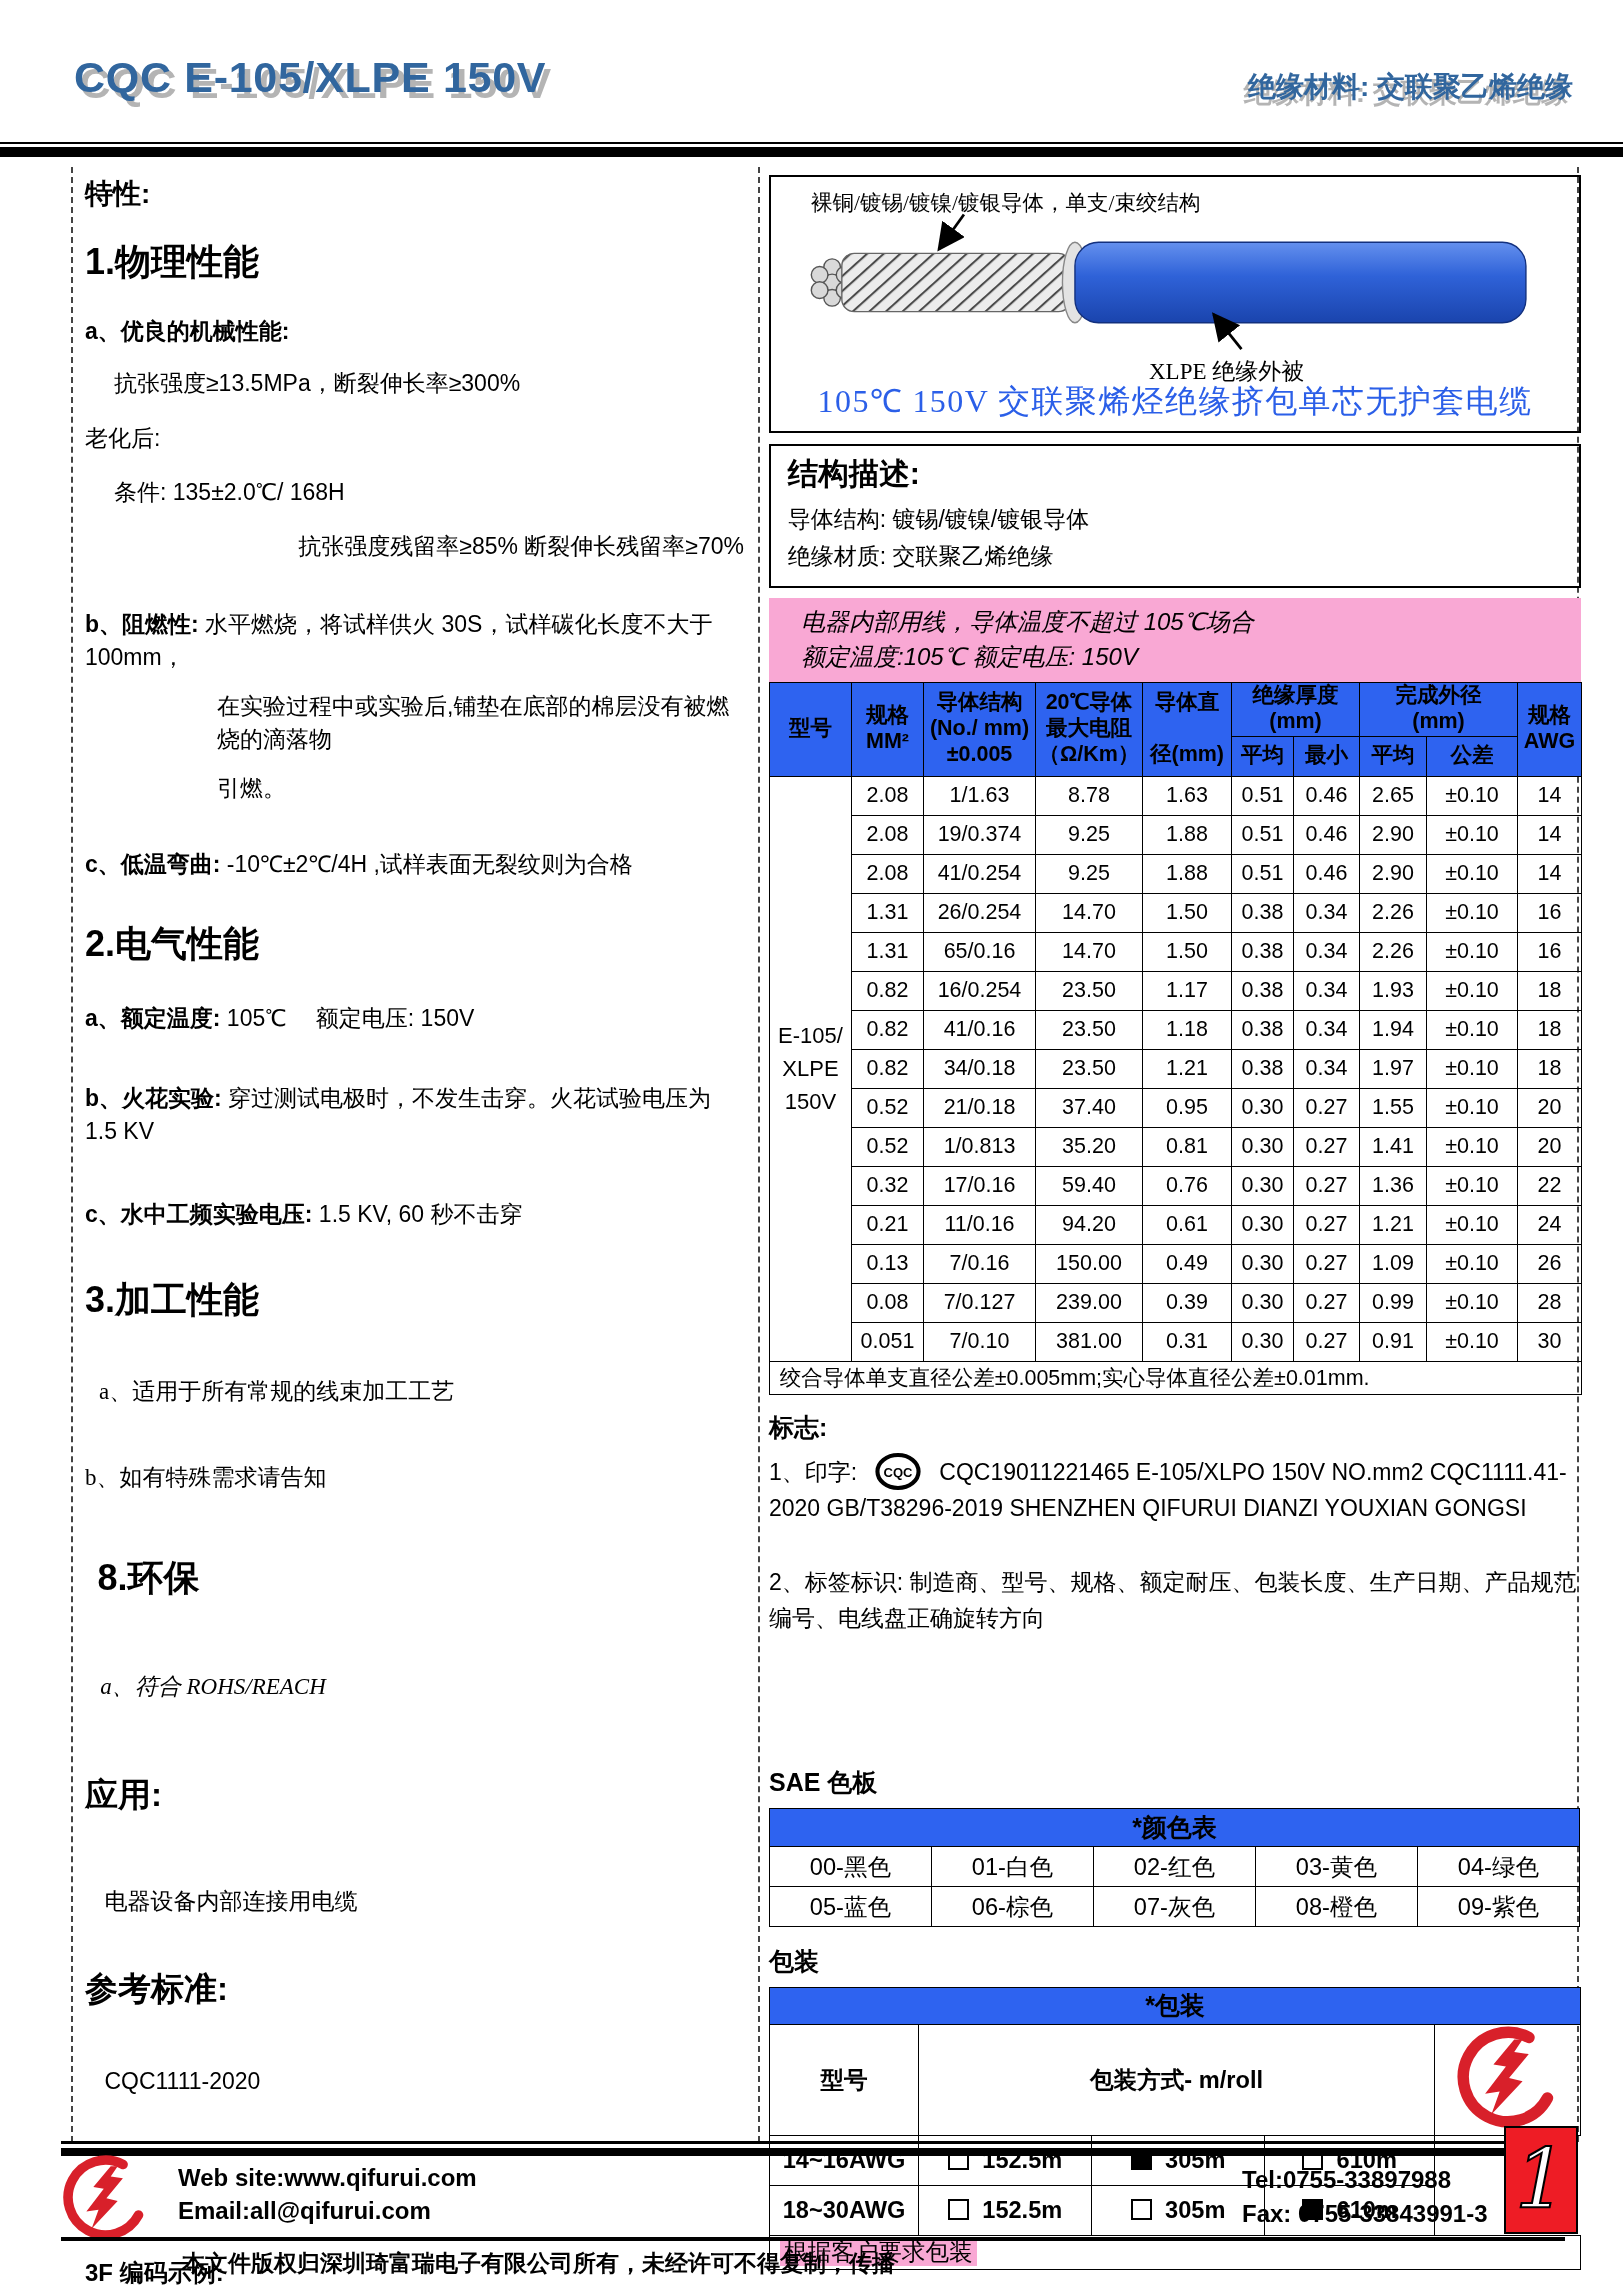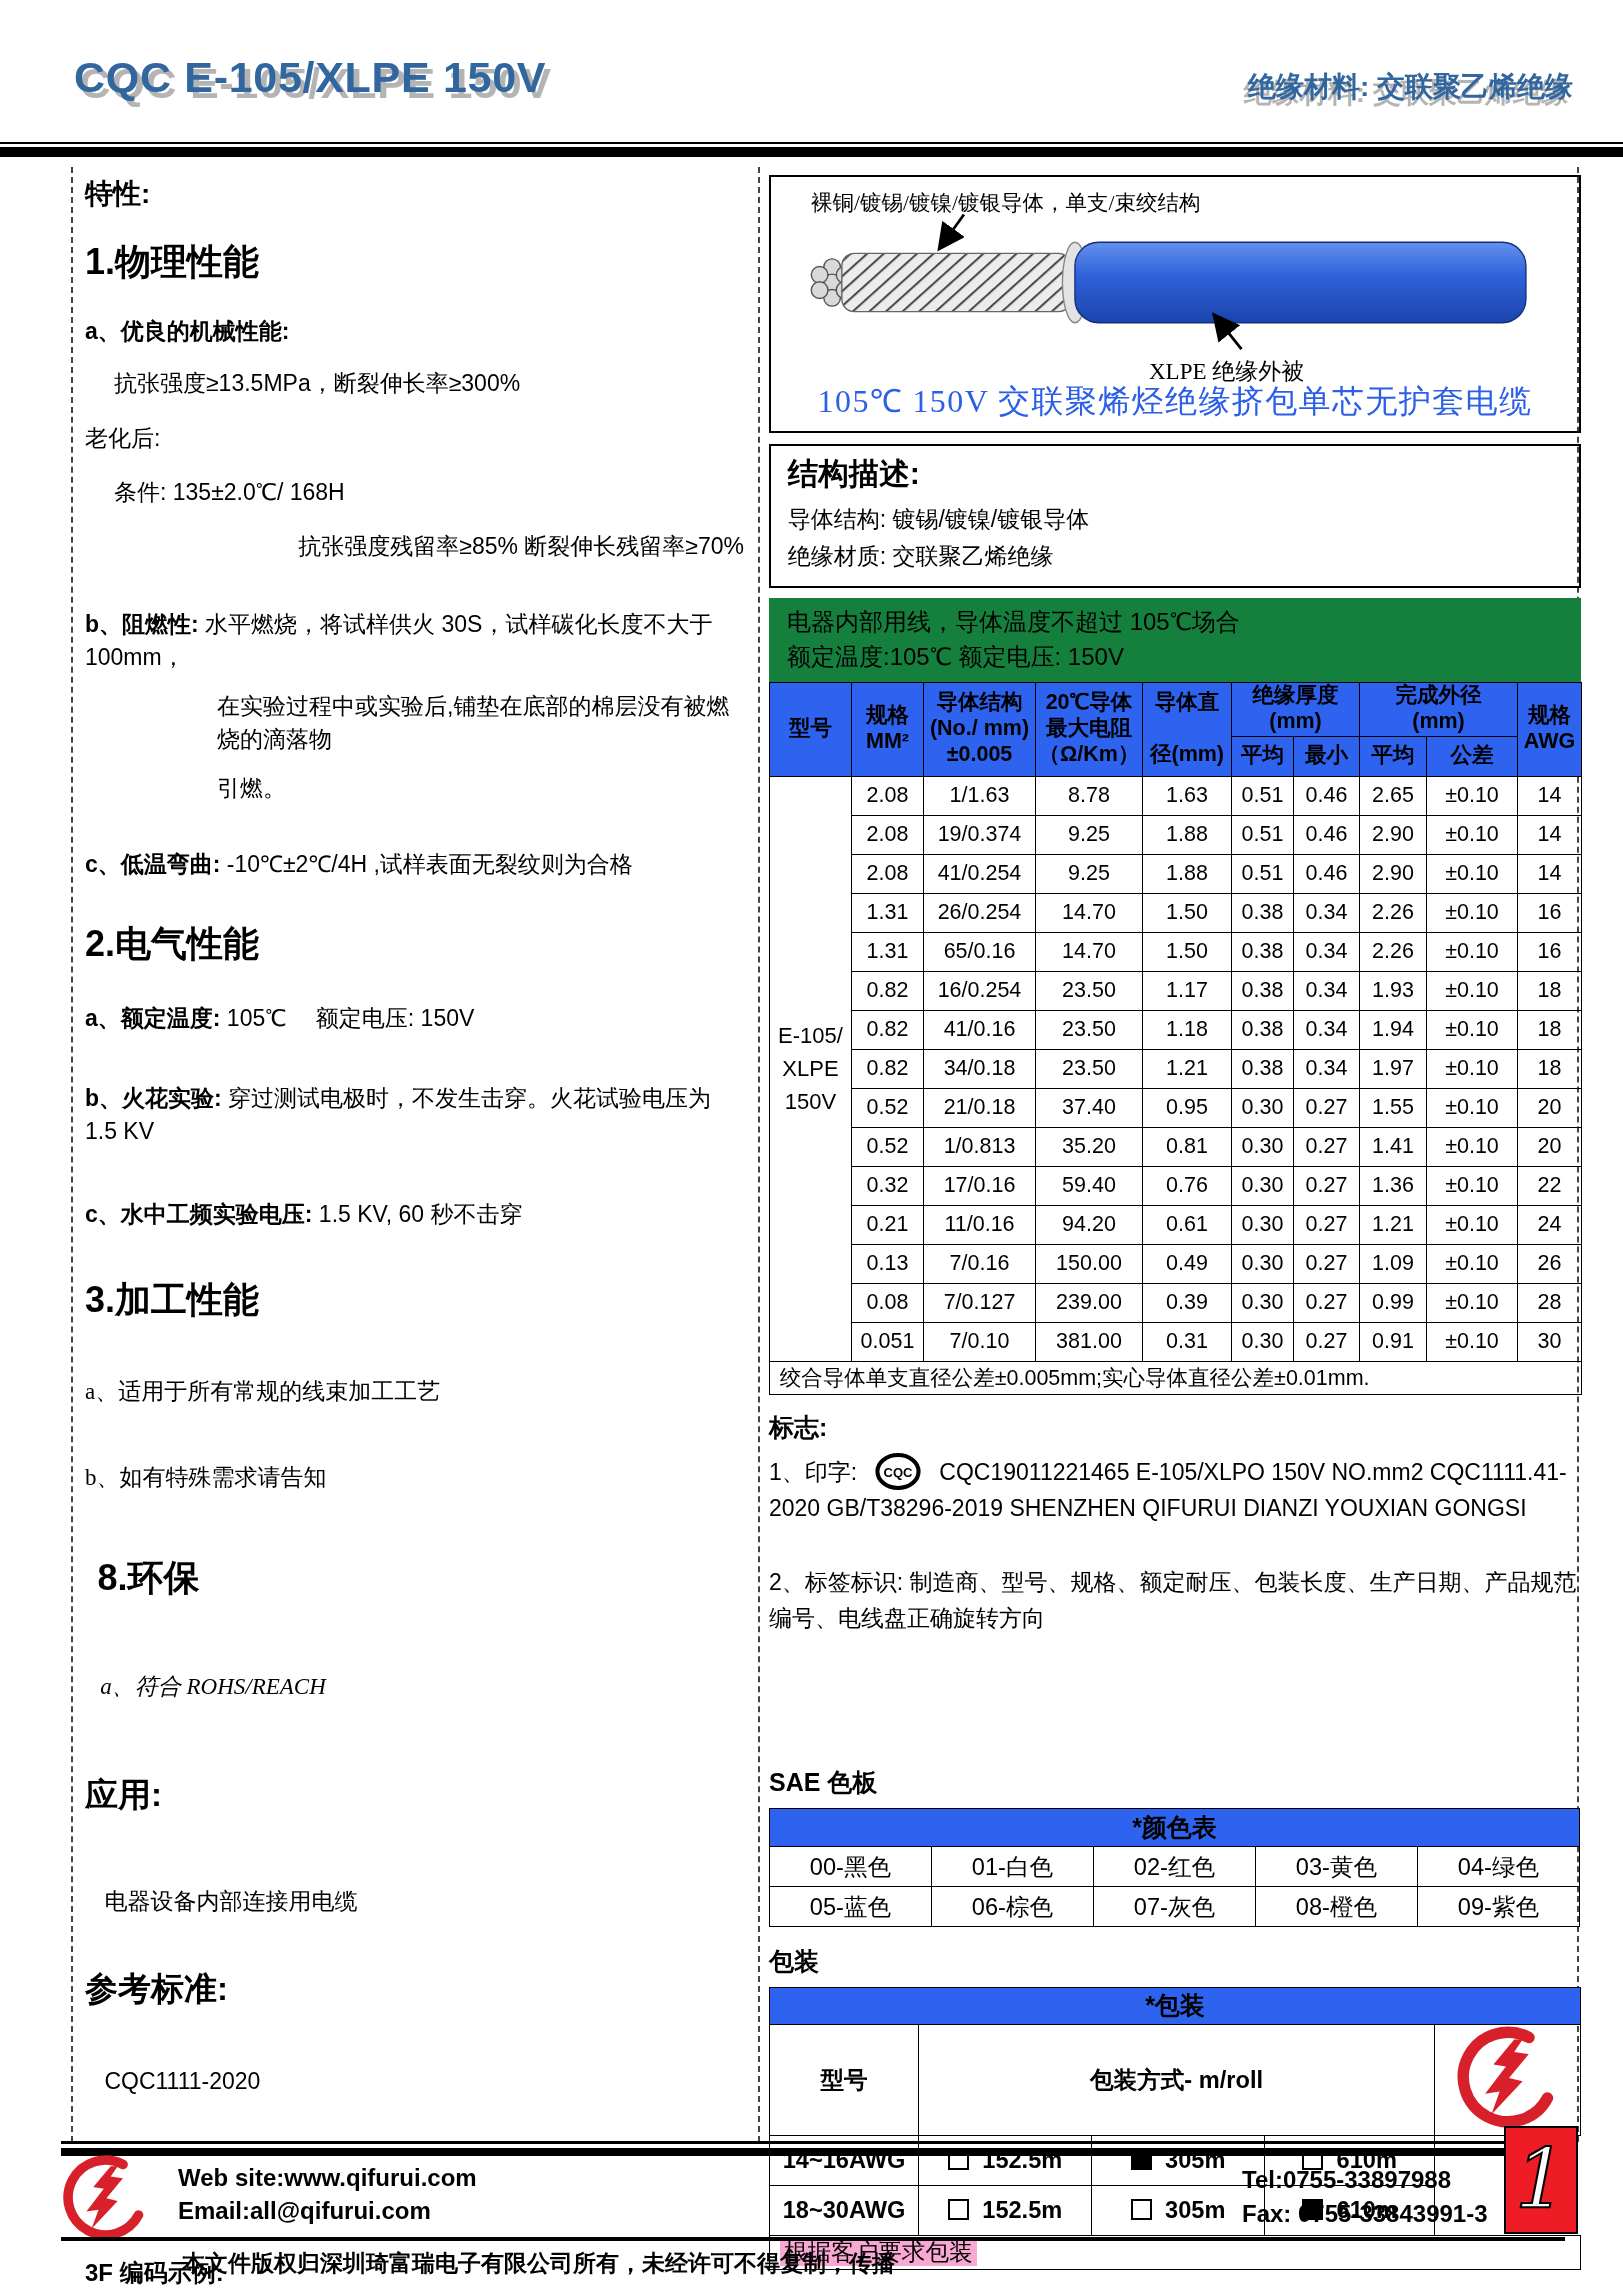--- a/index.html
+++ b/index.html
@@ -44,22 +44,22 @@
   .diag-label-top{position:absolute;left:40px;top:11px;font-size:21.5px;font-family:"Liberation Serif",serif;}
   .diag-label-bottom{position:absolute;left:378px;top:179px;font-size:23px;font-family:"Liberation Serif",serif;}
   .diag-caption{position:absolute;left:0;right:0;bottom:7px;text-align:center;font-size:32px;color:#2b5fe8;
                 font-family:"Liberation Serif",serif;letter-spacing:1.4px;white-space:nowrap;}
   .cable-svg{position:absolute;left:7px;top:36px;}
 
   .struct-box{border:2.1px solid #000;margin-top:11px;padding:8.3px 16.7px 11px;box-sizing:border-box;}
   .struct-title{font-size:30.5px;font-weight:bold;margin-bottom:5.6px;}
   .struct-line{font-size:23px;line-height:1.62;}
 
-  .banner{background:#15803d;margin-top:9.7px;padding:7px 18px;font-size:24px;line-height:1.45;
-          box-sizing:border-box;width:812px;}
+  .banner{background:#f9a8d4;margin-top:9.7px;padding:7px 32px;font-size:24px;line-height:1.45;
+          box-sizing:border-box;width:812px;font-style:italic;}
 
   .spec-table{width:812px;font-size:21.5px;}
   .spec-table th{background:#2e63f0;font-weight:bold;font-size:21.5px;line-height:1.2;}
   .spec-table .h1 th{height:53px;}
   .spec-table .h2 th{height:39px;}
   .spec-table td{height:38px;}
   .model-cell{font-size:22px;white-space:pre-line;line-height:1.5;}
   .spec-foot{height:32px !important;text-align:left !important;padding-left:9.7px !important;}
 
   .mark-title{font-size:25px;font-weight:bold;margin-top:16.7px;}
@@ -138,21 +138,21 @@
     <div class="ln" style="margin-top:46px;">
       <span class="b">b、火花实验:</span>
       <span>穿过测试电极时，不发生击穿。火花试验电压为 1.5 KV</span>
     </div>
     <div class="ln" style="margin-top:50px;">
       <span class="b">c、水中工频实验电压:</span>
       <span>1.5 KV, 60 秒不击穿</span>
     </div>
 
     <div class="t-sec" style="margin-top:44px;">3.加工性能</div>
-    <div class="ln serif" style="margin-top:50px;">a、适用于所有常规的线束加工工艺</div>
+    <div class="ln serif" style="margin-top:50px;margin-left:14px;">a、适用于所有常规的线束加工工艺</div>
     <div class="ln serif" style="margin-top:53px;">b、如有特殊需求请告知</div>
 
     <div class="t-sec" style="margin-top:60px;padding-left:12.5px;">8.环保</div>
     <div class="ln serif" style="margin-top:67px;padding-left:15.3px;font-style:italic;">a、符合 ROHS/REACH</div>
 
     <div class="t-sec" style="margin-top:69px;font-size:33px;">应用:</div>
     <div class="ln" style="margin-top:67px;padding-left:19.4px;">电器设备内部连接用电缆</div>
 
     <div class="t-sec" style="margin-top:49px;font-size:33px;">参考标准:</div>
     <div class="ln" style="margin-top:53px;padding-left:19.4px;">CQC1111-2020</div>

